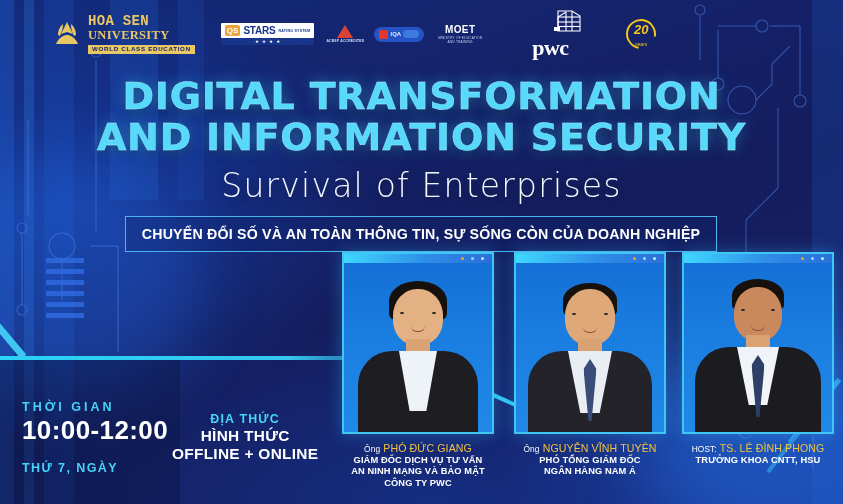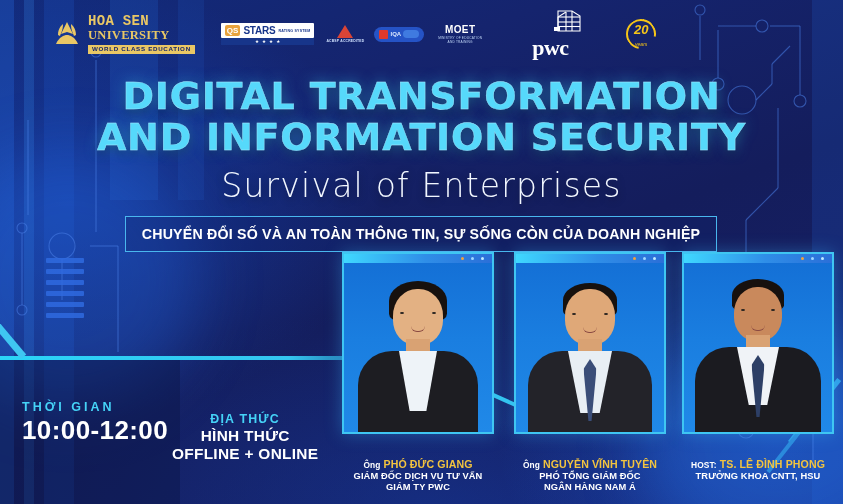--- a/index.html
+++ b/index.html
@@ -119,21 +119,21 @@
   .p-hair{position:absolute;left:50%;transform:translateX(-50%);border-radius:50% 50% 18% 18%;background:#17110e;}
   .p-neck{position:absolute;left:50%;transform:translateX(-50%);background:#d9a273;}
   .p-body{position:absolute;left:50%;transform:translateX(-50%);border-radius:34px 34px 0 0;background:#1d1d22;}
   .p-shirt{position:absolute;left:50%;transform:translateX(-50%);background:#eef3f8;clip-path:polygon(50% 0,100% 0,72% 100%,28% 100%,0 0);}
   .p-tie{position:absolute;left:50%;transform:translateX(-50%);clip-path:polygon(50% 0,100% 16%,62% 100%,38% 100%,0 16%);}
   .p-glass{position:absolute;left:50%;transform:translateX(-50%);height:9px;width:34px;}
   .p-smile{position:absolute;left:50%;transform:translateX(-50%);height:5px;width:14px;border-bottom:1.6px solid #8a4a42;border-radius:0 0 14px 14px;}
   .p-eye{position:absolute;width:4px;height:2px;border-radius:50%;background:#23201e;}
 
   .caption{position:absolute;left:0;right:0;top:190px;text-align:center;line-height:1.22;}
-  .cap-name{font-size:10.6px;font-weight:bold;letter-spacing:.1px;margin-top:16px;}
+  .cap-name{font-size:10.6px;font-weight:normal;letter-spacing:.1px;}
   .cap-name .pre{color:#ffffff;font-size:8.4px;}
   .cap-name .nm{color:#f3c43f;}
   .cap-role{color:#ffffff;font-size:9.3px;font-weight:bold;letter-spacing:.1px;}
 
   
   .timeblock{position:absolute;left:22px;top:368px;margin-top:32px;}
   .lbl{color:#45d3f7;font-size:12.5px;font-weight:bold;letter-spacing:3px;}
   .big{color:#ffffff;font-size:26px;font-weight:bold;letter-spacing:.4px;line-height:1.1;margin-top:2px;}
   .lbl2{color:#45d3f7;font-size:12.5px;font-weight:bold;letter-spacing:1.4px;margin-top:16px;}
 
@@ -318,21 +318,22 @@
           <div class="p-body" style="top:88px;width:120px;height:96px;"></div>
           <div class="p-shirt" style="top:88px;width:38px;height:60px;"></div>
         </div>
       </div>
       <div class="caption">
         <div class="cap-name">
           <span class="pre">Ông</span>
           <span class="nm">PHÓ ĐỨC GIANG</span>
         </div>
         <div class="cap-role">GIÁM ĐỐC DỊCH VỤ TƯ VẤN</div>
-        <div class="cap-role">GIÁM TY PWC</div>
+        <div class="cap-role">AN NINH MẠNG VÀ BẢO MẬT</div>
+        <div class="cap-role">CÔNG TY PWC</div>
       </div>
     </div>
 
     <div class="speaker" style="left:678px;">
       <div class="frame">
         <div class="titlebar">
           <i class="o"></i>
           <i class="b"></i>
           <i class="c"></i>
         </div>
@@ -384,20 +385,21 @@
         </div>
         <div class="cap-role">PHÓ TỔNG GIÁM ĐỐC</div>
         <div class="cap-role">NGÂN HÀNG NAM Á</div>
       </div>
     </div>
   </div>
 
   <div class="timeblock">
     <div class="lbl">THỜI GIAN</div>
     <div class="big">10:00-12:00</div>
+    <div class="lbl2">THỨ 7, NGÀY</div>
   </div>
 
   <div class="venue">
     <div class="vl">ĐỊA THỨC</div>
     <div class="vv">HÌNH THỨC</div>
     <div class="vv">OFFLINE + ONLINE</div>
   </div>
 
 </div>
 

